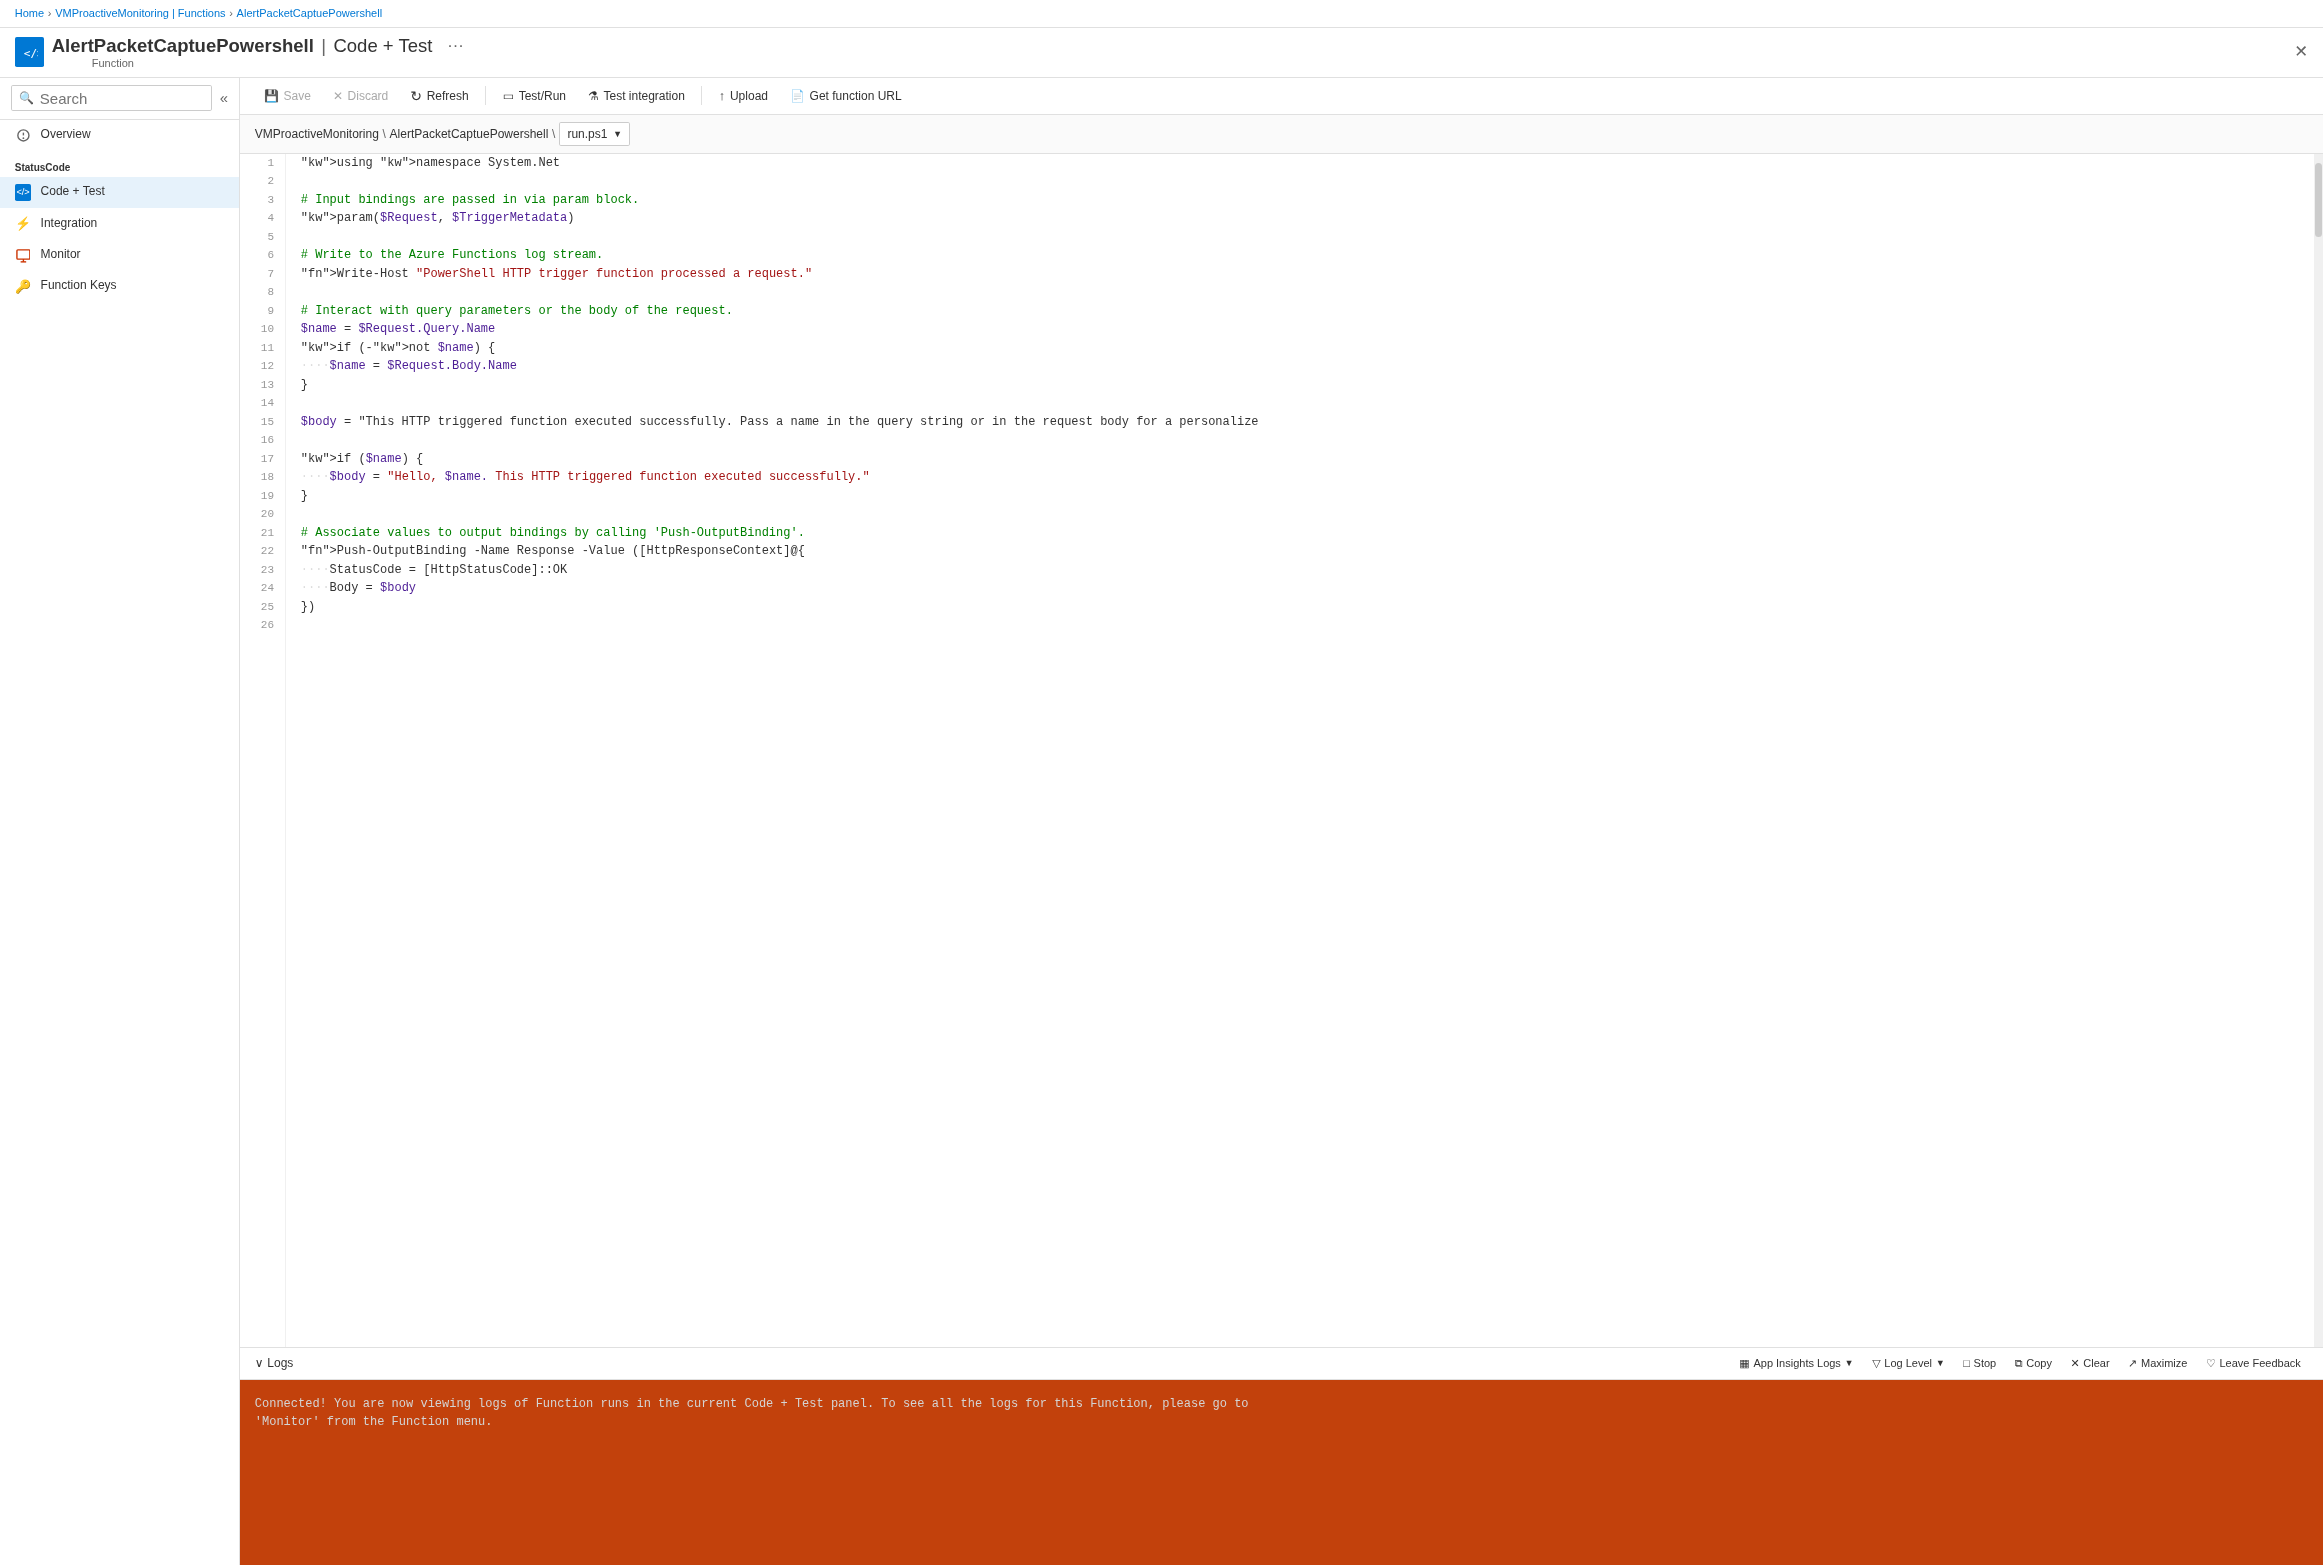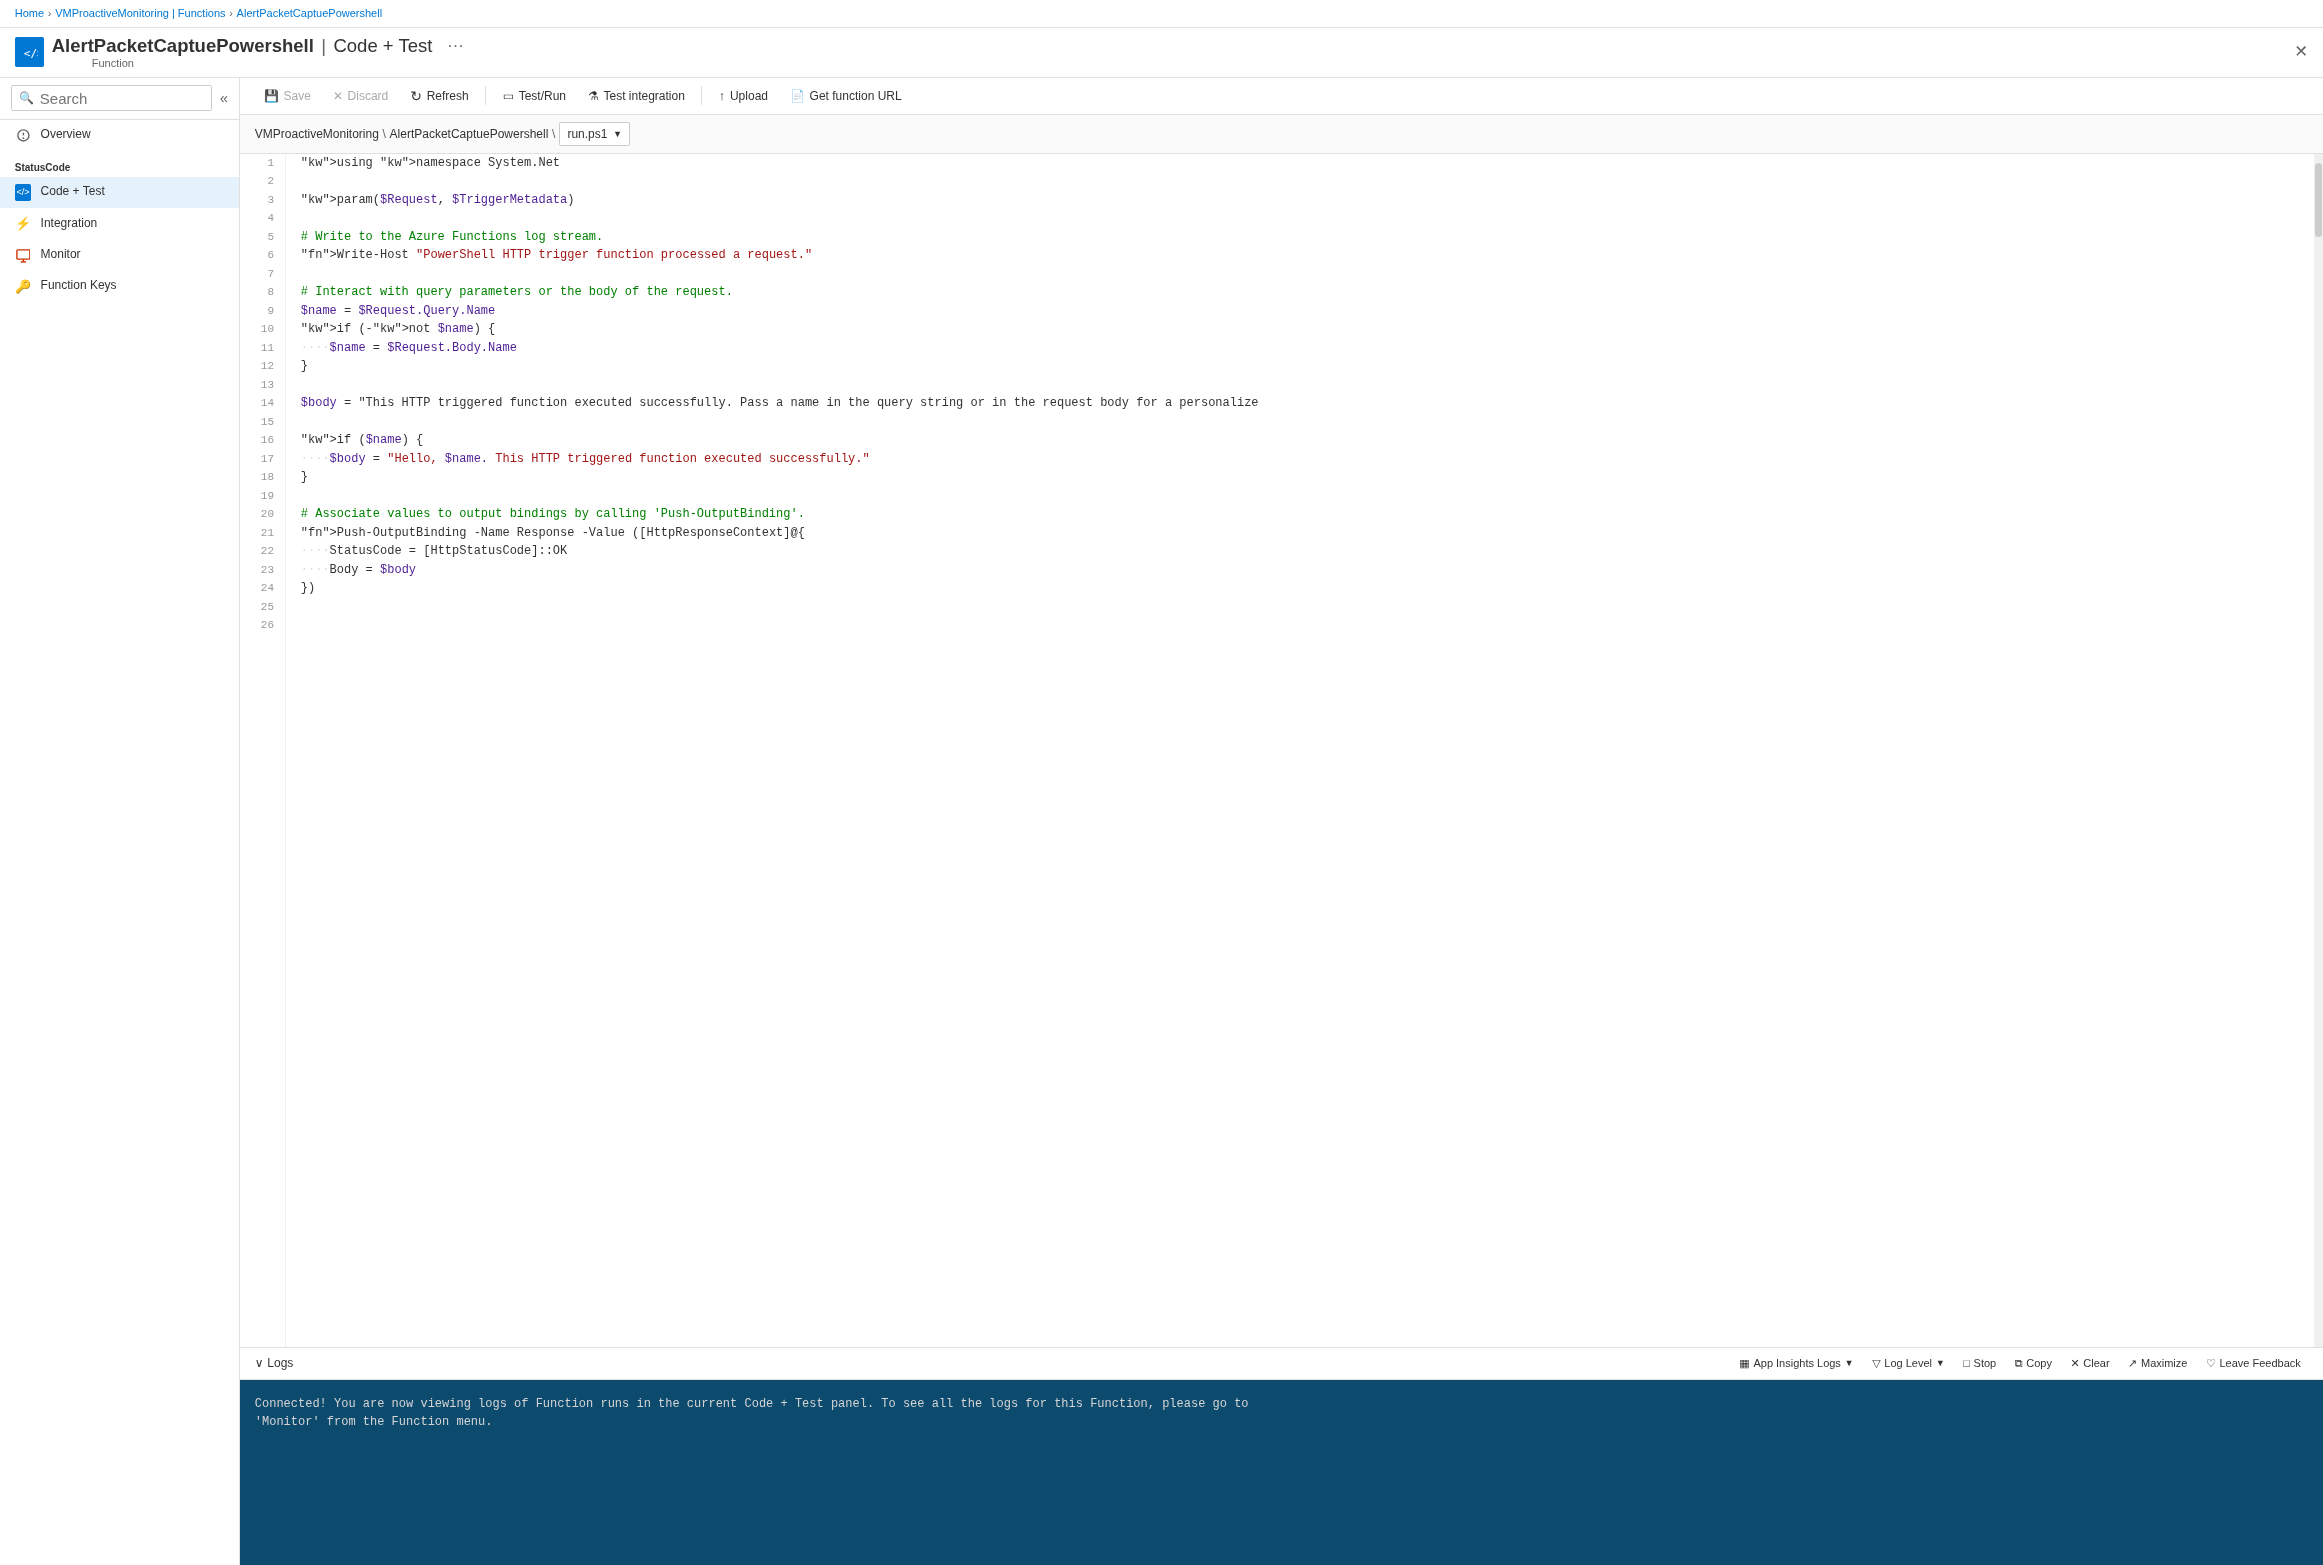--- a/index.html
+++ b/index.html
@@ -57,21 +57,21 @@
     .str { color: #a31515; }
     .comment { color: #008000; }
     .var { color: #4c1d95; }
 
     
     .logs-section { border-top: 0.9px solid #e0e0e0; flex-shrink: 0; }
     .logs-toolbar { display: flex; align-items: center; padding: 5.5px 14.8px; gap: 7.4px; border-bottom: 0.9px solid #e0e0e0; background: #fff; }
     .logs-title { display: flex; align-items: center; gap: 3.7px; font-size: 12px; cursor: pointer; }
     .logs-toolbar-right { display: flex; align-items: center; gap: 3.7px; margin-left: auto; }
     .log-btn { display: flex; align-items: center; gap: 3.7px; padding: 3.7px 7.4px; border: none; background: none; cursor: pointer; color: #333; font-size: 11px; border-radius: 1.8px; }
-    .logs-console { background: #0c4a6e; color: #d4d4d4; padding: 14.8px; font-family: 'Consolas', 'Courier New', monospace; font-size: 12px; height: 185px; overflow-y: auto; line-height: 1.5; }
+    .logs-console { background: #c2410c; color: #d4d4d4; padding: 14.8px; font-family: 'Consolas', 'Courier New', monospace; font-size: 12px; height: 185px; overflow-y: auto; line-height: 1.5; }
     .dropdown-arrow { font-size: 9.2px; }
   </style>
 </head>
 <body>
 
 <div class="breadcrumb">
   <a>Home</a>
   <span>›</span>
   <a>VMProactiveMonitoring | Functions</a>
   <span>›</span>
@@ -219,20 +219,21 @@
               <div class="line-number">21</div>
               <div class="line-number">22</div>
               <div class="line-number">23</div>
               <div class="line-number">24</div>
               <div class="line-number">25</div>
               <div class="line-number">26</div>
             </div>
           <div class="code-area" id="code-area">
               <div class="code-line"><span class="&lt;span">"kw"</span>&gt;using <span class="&lt;span">"kw"</span>&gt;namespace System.Net</div>
               <div class="code-line"></div>
+              <div class="code-line"><span class="comment"># Input bindings are passed in via param block.</span></div>
               <div class="code-line"><span class="&lt;span">"kw"</span>&gt;param(<span class="var">$Request</span>, <span class="var">$TriggerMetadata</span>)</div>
               <div class="code-line"></div>
               <div class="code-line"><span class="comment"># Write to the Azure Functions log stream.</span></div>
               <div class="code-line"><span class="&lt;span">"fn"</span>&gt;Write-Host <span class="str">"PowerShell HTTP trigger function processed a request."</span></div>
               <div class="code-line"></div>
               <div class="code-line"><span class="comment"># Interact with query parameters or the body of the request.</span></div>
               <div class="code-line"><span class="var">$name</span> = <span class="var">$Request.Query.Name</span></div>
               <div class="code-line"><span class="&lt;span">"kw"</span>&gt;if (-<span class="&lt;span">"kw"</span>&gt;not <span class="var">$name</span>) {</div>
               <div class="code-line"><span style="color:#ddd">····</span><span class="var">$name</span> = <span class="var">$Request.Body.Name</span></div>
               <div class="code-line">}</div>

